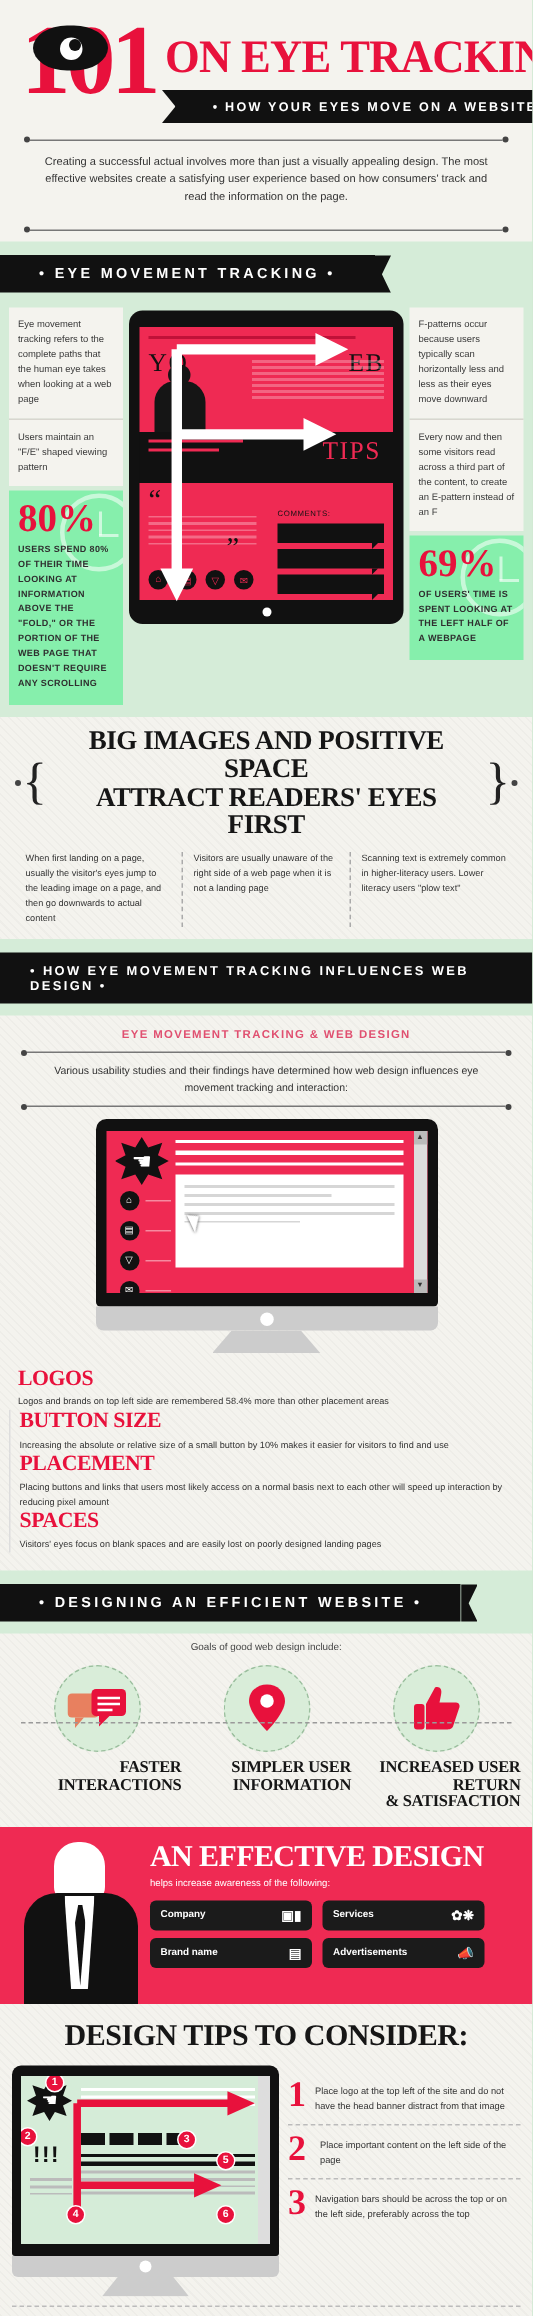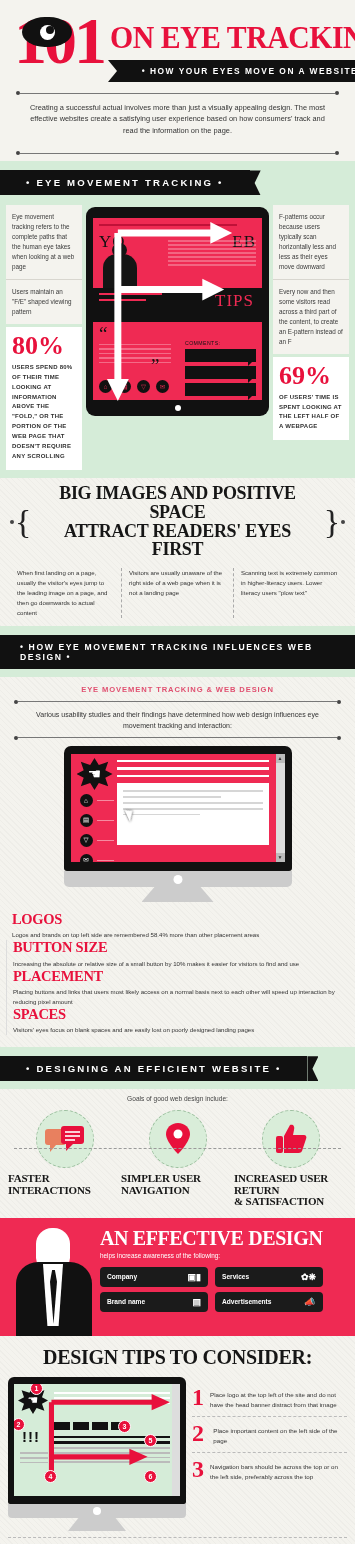--- a/index.html
+++ b/index.html
@@ -134,21 +134,21 @@
   .emt-side { width: 76px; }
   .side-note {
     background: #f4f3ee;
     font-size: 6.3px;
     line-height: 1.58;
     color: #3a3a3a;
     padding: 7px 6px;
   }
   .side-note + .side-note { border-top: 1px solid #d8d6cf; }
   .stat-box {
-    background: #ffffff;
+    background: #86efac;
     padding: 6px 6px 8px;
     margin-top: 3px;
     position: relative;
     overflow: hidden;
   }
   .stat-clock {
     position:absolute; right:-10px; top:2px;
     width:52px; height:52px; border-radius:50%;
     border: 3px solid rgba(255,255,255,.55);
   }
@@ -261,21 +261,21 @@
   .four-cols { display:flex; padding: 10px 6px 12px; gap:0; position:relative; z-index:2;flex-direction:column;}
   .fc { flex:1; padding:0 6px; position:relative; }
   .fc + .fc { border-left:1px solid #ddd; }
   .fc h4 { font-family:"Liberation Serif",serif; font-weight:bold; font-size:14.5px;
     color:#e8113c; letter-spacing:-.3px; margin-bottom:4px; line-height:1;}
   .fc p { font-size:6.1px; line-height:1.62; color:#333; }
 
   
   .goals { text-align:center; font-size:6.6px; color:#444; padding:6px 0 4px;}
   .three { display:flex; padding: 4px 8px 10px; position:relative; z-index:2;}
-  .th { flex:1; text-align:left; }
+  .th { flex:1; text-align:right; }
   .circ { width:58px;height:58px;border-radius:50%;background:#d9edd9;margin:0 auto 5px;
     border:1px dashed #9bbf9e; display:flex;align-items:center;justify-content:center;}
   .th h5 { font-family:"Liberation Serif",serif;font-weight:bold;font-size:11px;
     line-height:1.05; color:#161616; letter-spacing:-.2px;}
   .dashline { position:absolute; left:14px; right:14px; top:42px; border-top:1px dashed #9a9a9a; z-index:1;}
 
   
   .effective { background:#ef2a53; display:flex; padding:10px 10px 12px; position:relative; min-height:118px;}
   .silhouette { width:86px; position:relative; }
   .sil-head { position:absolute; left:26px; top:0; width:34px;height:40px;background:#fff;border-radius:16px 16px 10px 10px;}
@@ -592,21 +592,21 @@
           <h5>INTERACTIONS</h5>
         </div>
         <div class="th">
           <div class="circ">
             <svg width="26" height="34" viewBox="0 0 26 34">
               <path d="M13 1 C20 1 25 6 25 12 C25 20 13 32 13 32 C13 32 1 20 1 12 C1 6 6 1 13 1 Z" fill="#e8113c"></path>
               <circle cx="13" cy="12" r="4.5" fill="#fff"></circle>
             </svg>
           </div>
           <h5>SIMPLER USER</h5>
-          <h5>NAVIGATION</h5>
+          <h5>INFORMATION</h5>
         </div>
         <div class="th">
           <div class="circ">
             <svg width="34" height="32" viewBox="0 0 34 32">
               <path d="M10 13 L16 2 C19 1 21 3 20 7 L19 12 L30 12 C32 12 33 14 32 16 L28 28 C27 30 25 30 23 30 L10 30 Z" fill="#e8113c"></path>
               <rect x="2" y="13" width="7" height="17" rx="2" fill="#e8113c"></rect>
             </svg>
           </div>
           <h5>INCREASED USER RETURN</h5>
           <h5>&amp; SATISFACTION</h5>

